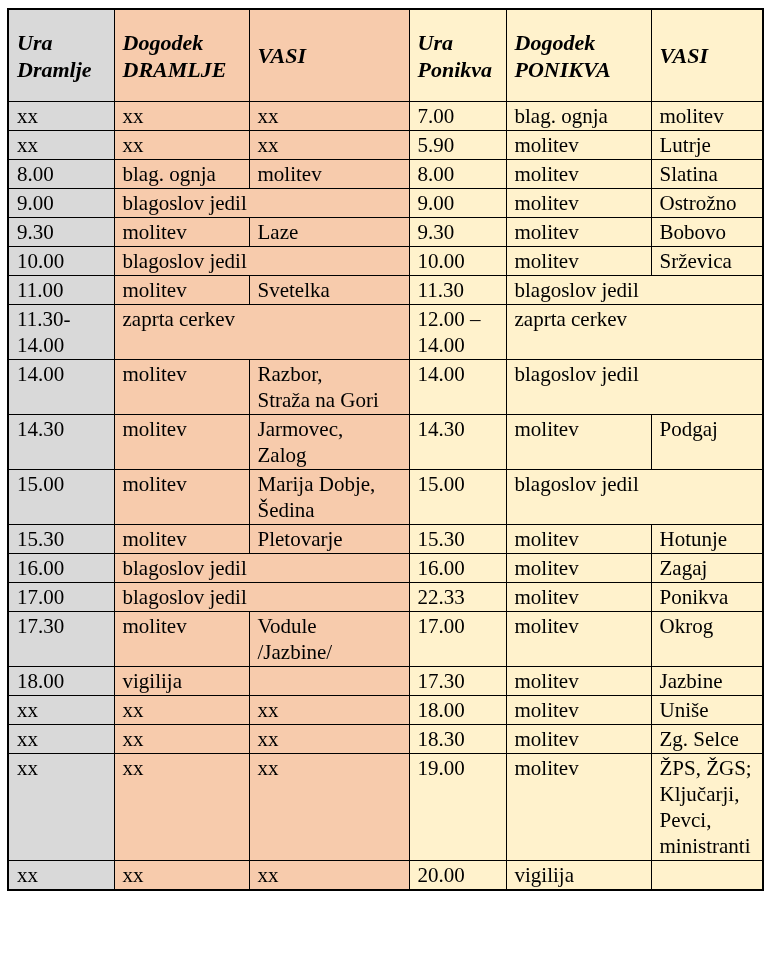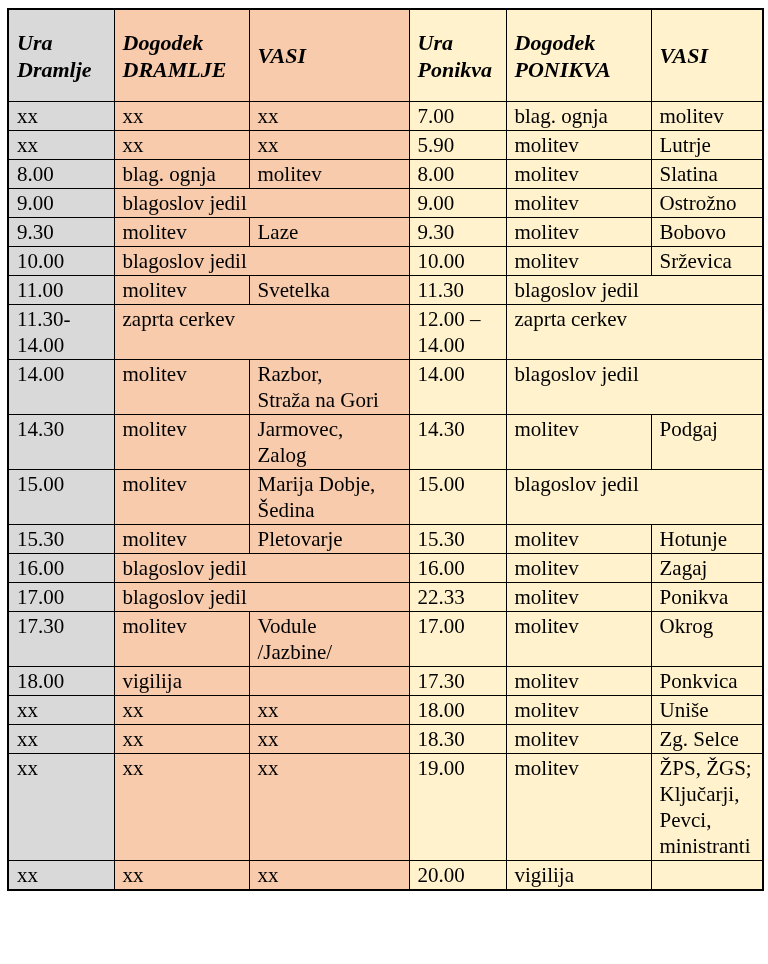--- a/index.html
+++ b/index.html
@@ -192,21 +192,21 @@
           <td class="bg-y">17.00</td>
           <td class="bg-y">molitev</td>
           <td class="bg-y">Okrog</td>
         </tr>
         <tr>
           <td class="bg-g">18.00</td>
           <td class="bg-s">vigilija</td>
           <td class="bg-s"></td>
           <td class="bg-y">17.30</td>
           <td class="bg-y">molitev</td>
-          <td class="bg-y">Ponkvica</td>
+          <td class="bg-y">Jazbine</td>
         </tr>
         <tr>
           <td class="bg-g">xx</td>
           <td class="bg-s">xx</td>
           <td class="bg-s">xx</td>
           <td class="bg-y">18.00</td>
           <td class="bg-y">molitev</td>
           <td class="bg-y">Uniše</td>
         </tr>
         <tr>

